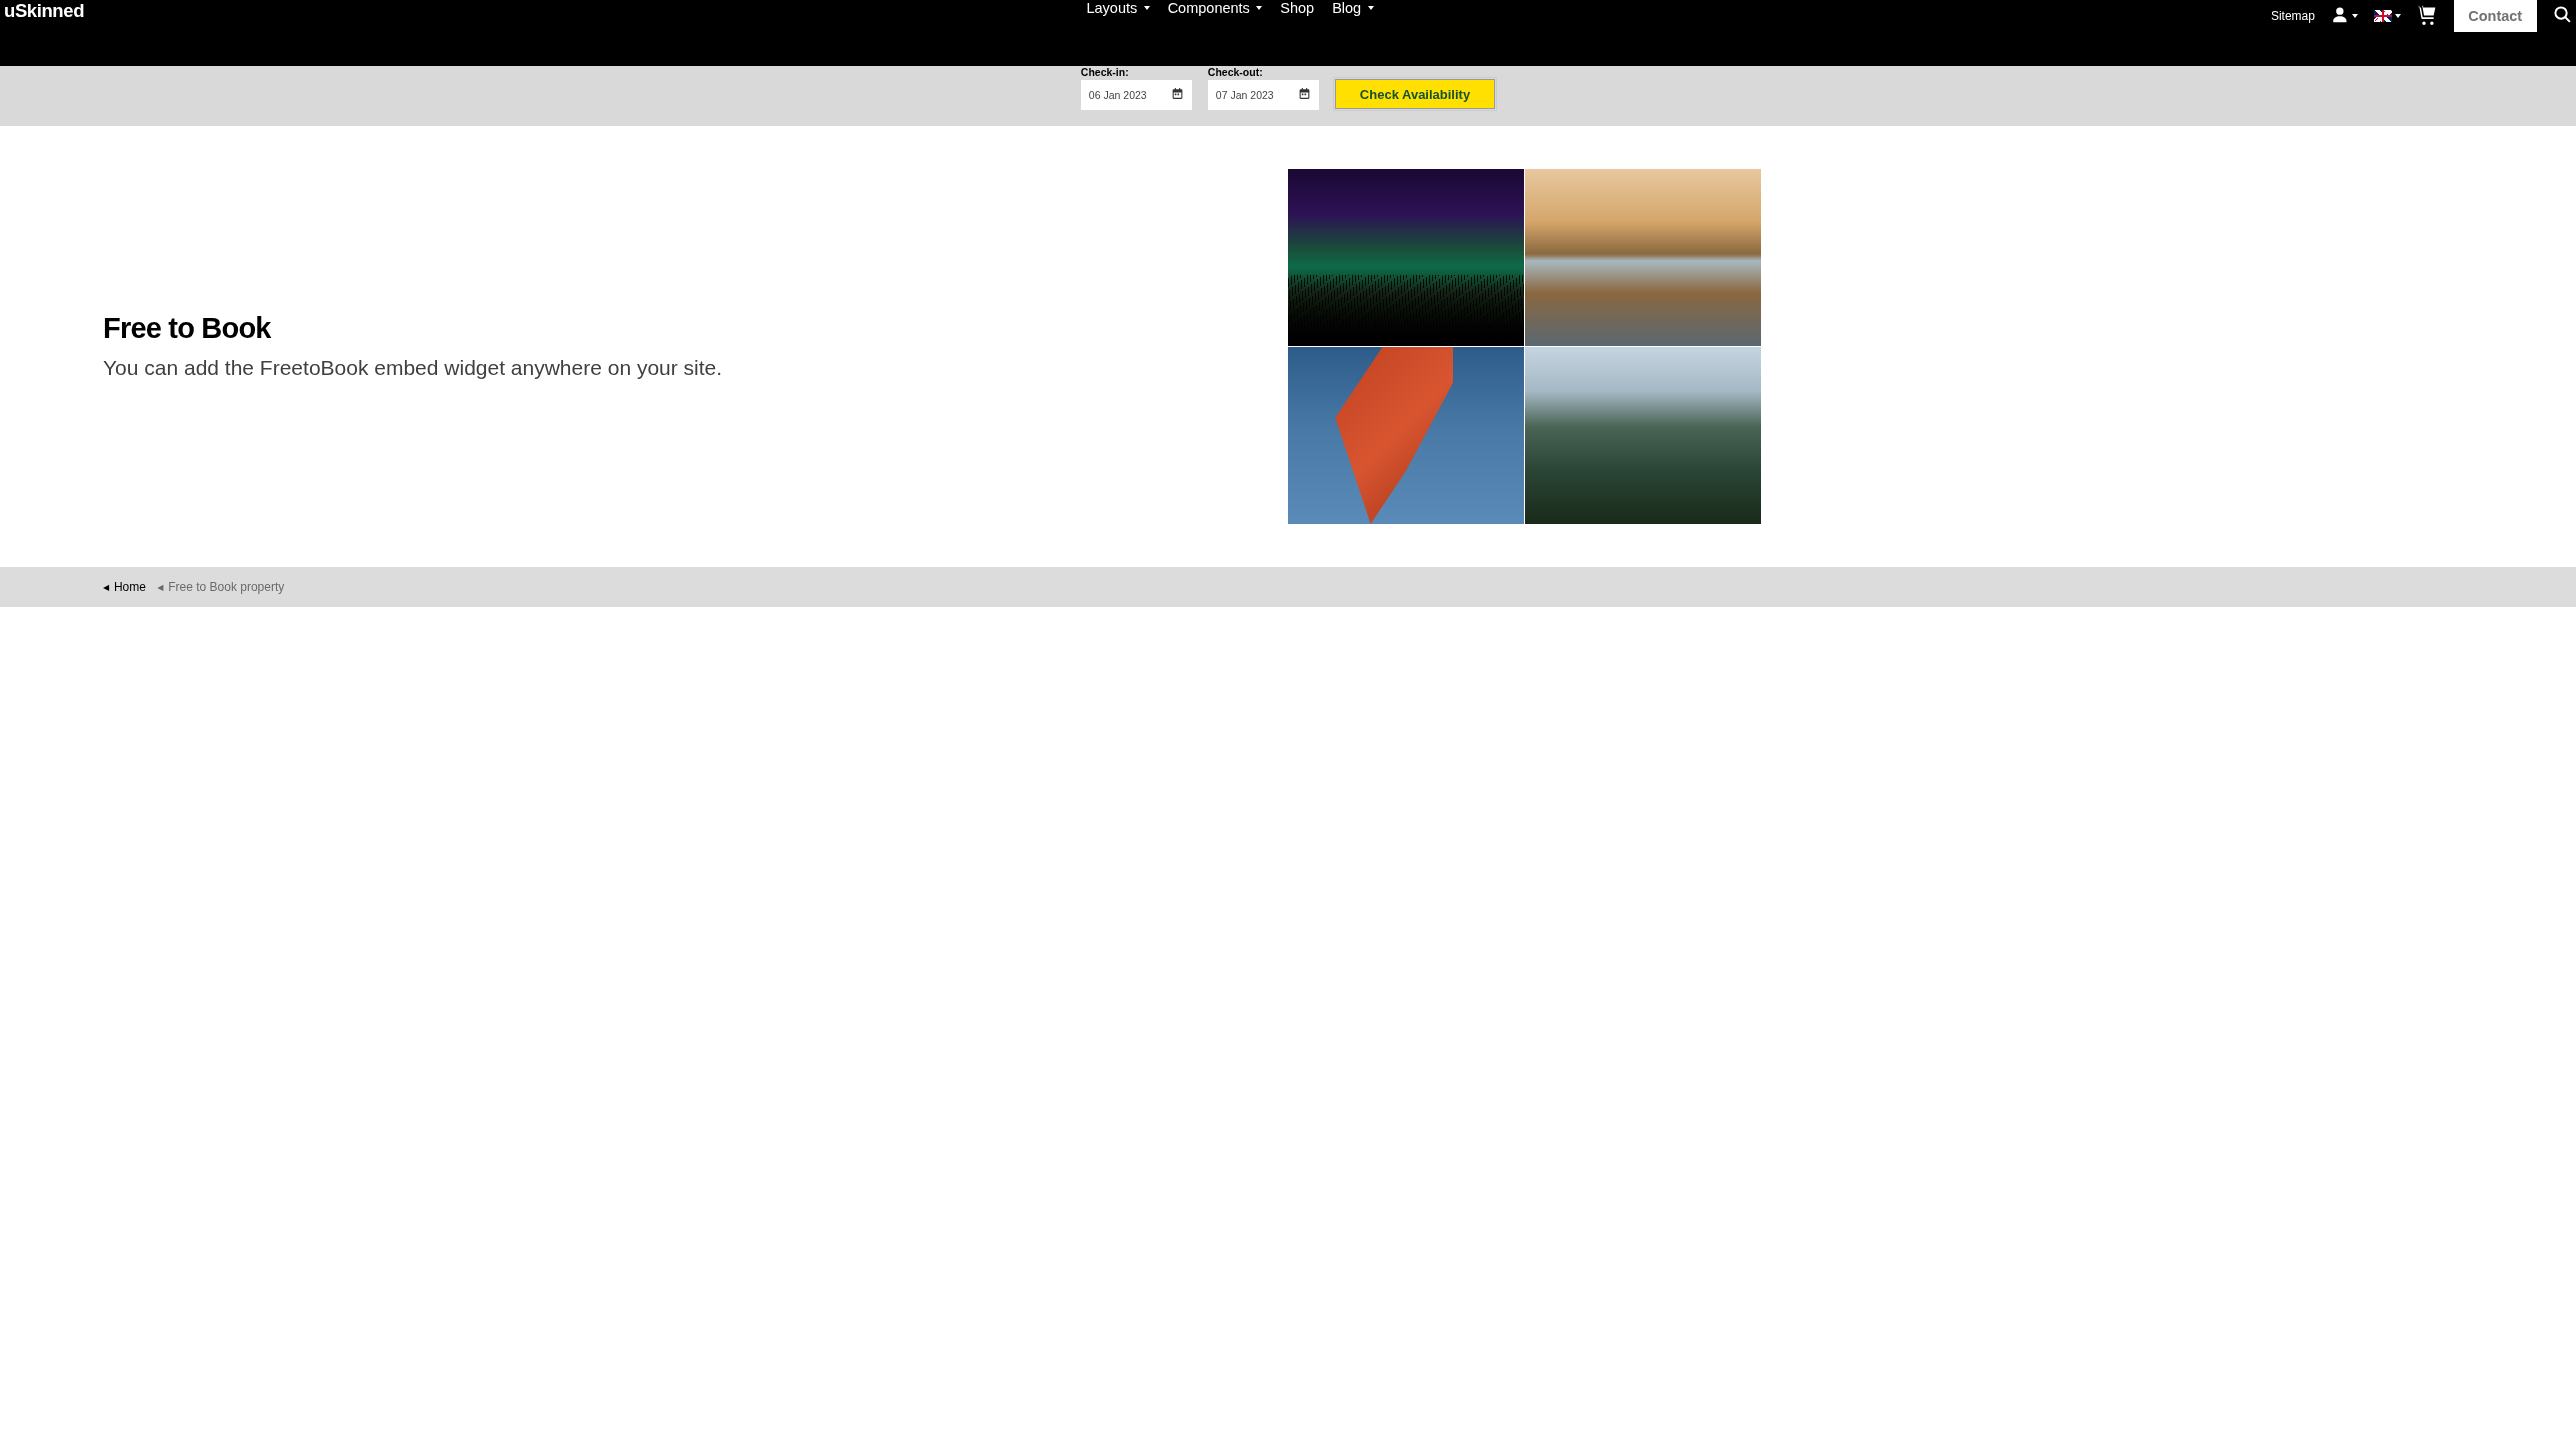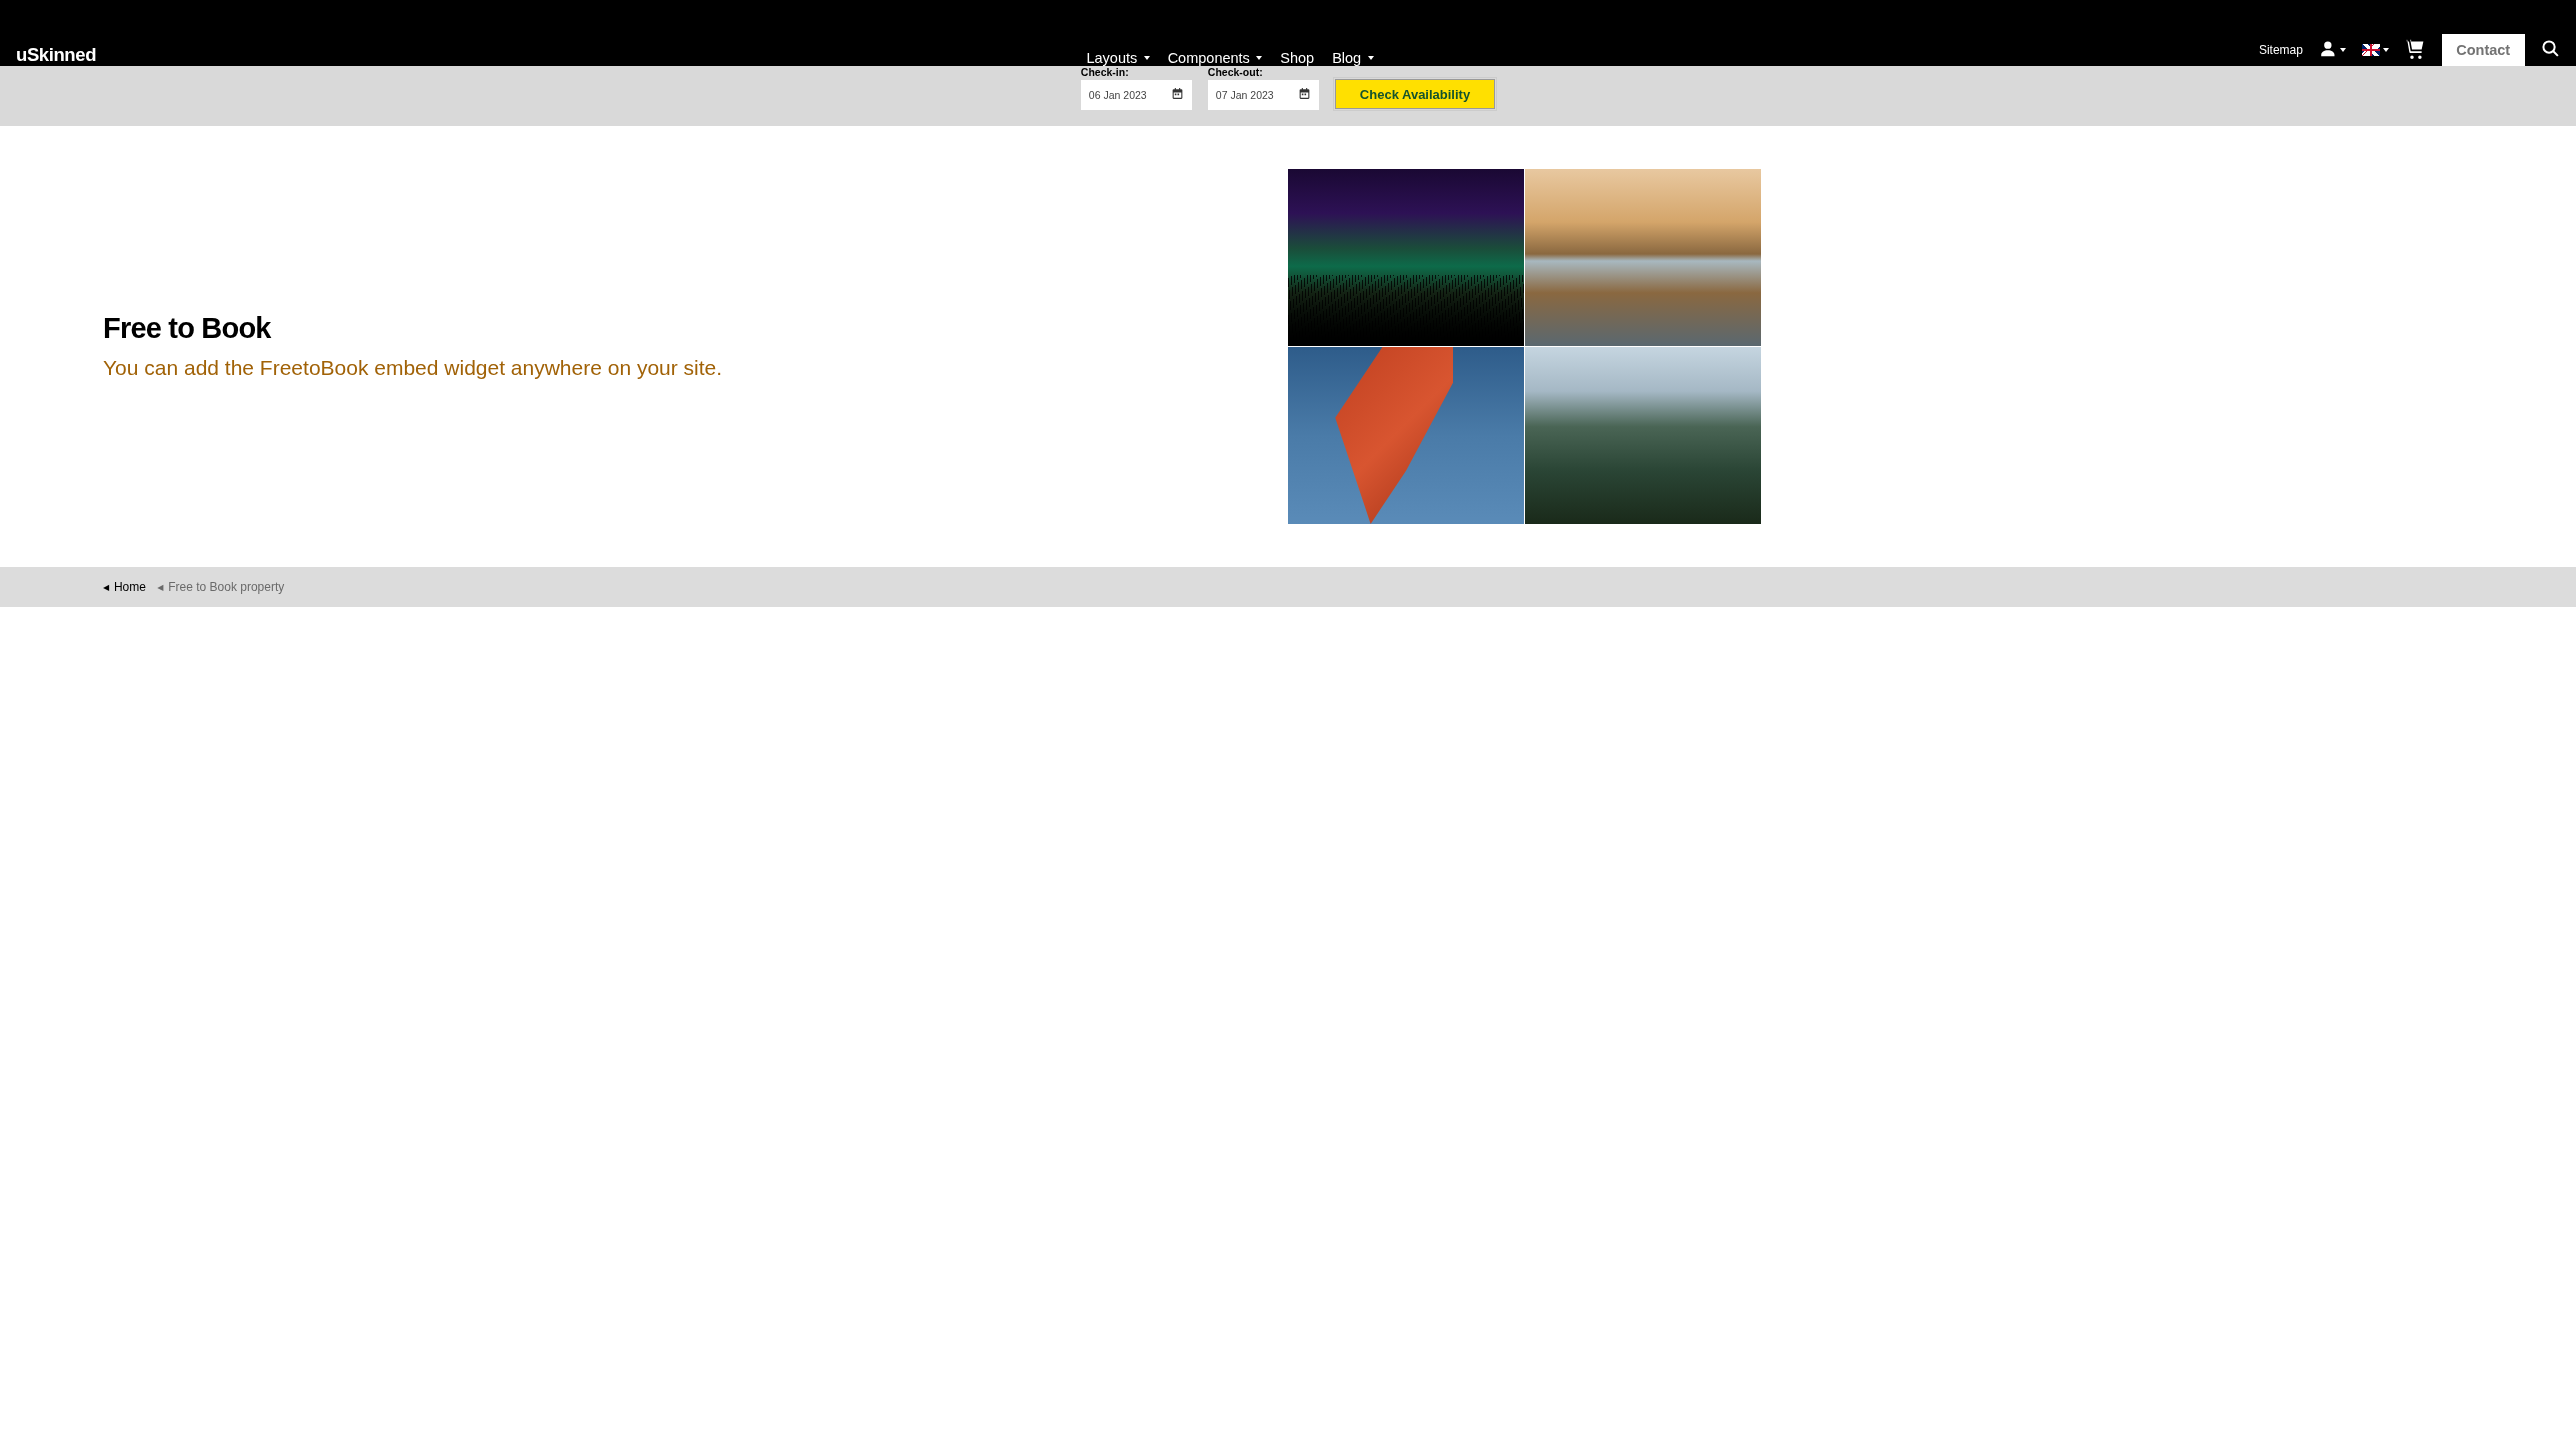--- a/index.html
+++ b/index.html
@@ -1,19 +1,19 @@
 <!DOCTYPE html>
 <html style="font-size:13px"><head>
   <meta charset="utf-8">
   <style>
     * { margin: 0; padding: 0; box-sizing: border-box; }
     body { font-family: -apple-system, BlinkMacSystemFont, 'Segoe UI', Helvetica, Arial, sans-serif; background: #fff; }
 
     
-    .header { background: #000; height: 66px; display: flex; align-items: flex-end; padding: 0 16px; }
+    .header { background: #000; height: 66px; display: flex; align-items: flex-start; padding: 0 4px; }
     .logo { color: #fff; font-size: 18.5px; font-weight: 700; letter-spacing: -0.4px; }
     .nav-main { display: flex; margin: 0 auto; gap: 18px; padding-left: 105px; }
     .nav-item { color: #fff; font-size: 14.5px; display: flex; align-items: center; gap: 6.4px; cursor: pointer; }
     .caret-down { width: 0; height: 0; border-left: 3.2px solid transparent; border-right: 3.2px solid transparent; border-top: 4px solid #fff; }
     .nav-right { display: flex; align-items: center; gap: 16px; }
     .sitemap-link { color: #fff; font-size: 12px; }
     .user-icon { display: flex; align-items: center; gap: 3.2px; cursor: pointer; }
     .user-icon svg { width: 17.7px; height: 17.7px; fill: #fff; }
     .flag-wrap { display: flex; align-items: center; gap: 3.2px; cursor: pointer; }
     .flag { width: 17.7px; height: 11.3px; background: linear-gradient(135deg, #012169 0%, #012169 33%, #fff 33%, #fff 40%, #C8102E 40%, #C8102E 60%, #fff 60%, #fff 67%, #012169 67%); position: relative; }
@@ -28,21 +28,21 @@
     .date-group { display: flex; flex-direction: column; }
     .date-label { font-size: 10.5px; font-weight: 700; color: #000; margin-bottom: 1.6px; }
     .date-input { background: #fff; border: none; width: 111px; height: 30px; padding: 0 8px; font-size: 10.5px; color: #444; display: flex; align-items: center; justify-content: space-between; }
     .cal-icon svg { width: 13px; height: 13px; fill: #333; }
     .check-btn { background: #ffe000; border: 0.8px solid #999; outline: 0.8px solid #ccc; outline-offset: 1.6px; font-weight: 700; font-size: 13px; color: #14532d; padding: 0 24px; height: 30px; cursor: pointer; margin-top: 13px; }
 
     
     .hero { display: flex; padding: 0 103px; height: 441px; align-items: center; }
     .hero-text { flex: 0 0 50%; padding-right: 48px; }
     .hero-title { font-size: 29px; font-weight: 800; letter-spacing: -0.8px; margin-bottom: 9.7px; }
-    .hero-sub { font-size: 21px; line-height: 1.3; color: #a16207; }
+    .hero-sub { font-size: 21px; line-height: 1.3; color: #404040; }
     .hero-images { flex: 0 0 473px; display: grid; grid-template-columns: 1fr 1fr; grid-template-rows: 177px 177px; gap: 0.8px; }
     .img-tile { background-size: cover; background-position: center; }
     .img1 { background: linear-gradient(to bottom, #1a0833 0%, #2d1155 25%, #1a4d3a 45%, #0d6b4a 55%, #1a2e1a 70%, #000 100%); position:relative; }
     .img1::after{content:'';position:absolute;bottom:0;left:0;right:0;height:40%;background:linear-gradient(to top, #000 0%, transparent 100%), repeating-linear-gradient(85deg, transparent 0, transparent 2.4px, rgba(0,0,0,0.8) 2.4px, rgba(0,0,0,0.8) 3.2px);}
     .img2 { background: linear-gradient(to bottom, #e8c8a0 0%, #d4a56a 30%, #8a6840 48%, #a8b8c0 52%, #8a6840 70%, #5a6870 100%); }
     .img3 { background: linear-gradient(to bottom, #2e5c8a 0%, #4a7ba8 50%, #5a8bb8 100%); position:relative; }
     .img3::after{content:'';position:absolute;left:20%;top:0;width:50%;height:100%;background:linear-gradient(135deg, #c04020 0%, #d85530 50%, #a03015 100%);clip-path:polygon(30% 100%, 0 40%, 40% 0, 100% 0, 100% 20%, 60% 70%);}
     .img4 { background: linear-gradient(to bottom, #c5d5e0 0%, #a5b8c5 25%, #4a6555 45%, #2a4535 70%, #1a2a1a 100%); }
 
     

